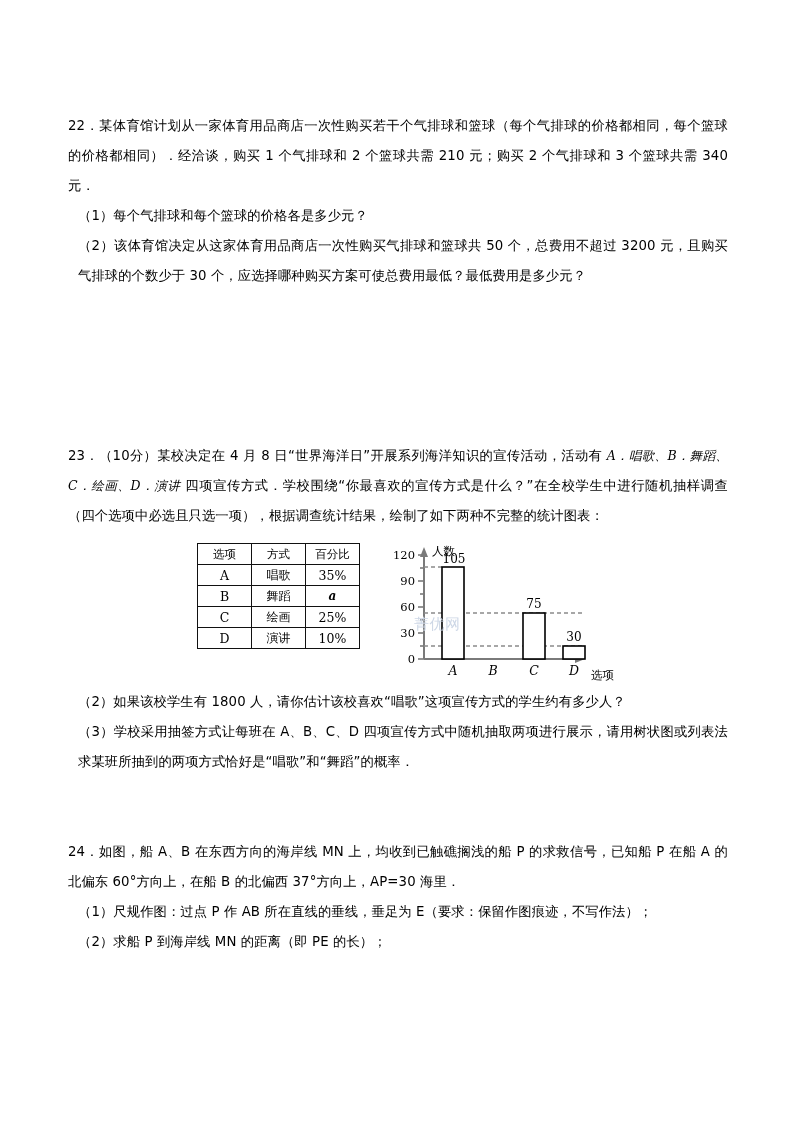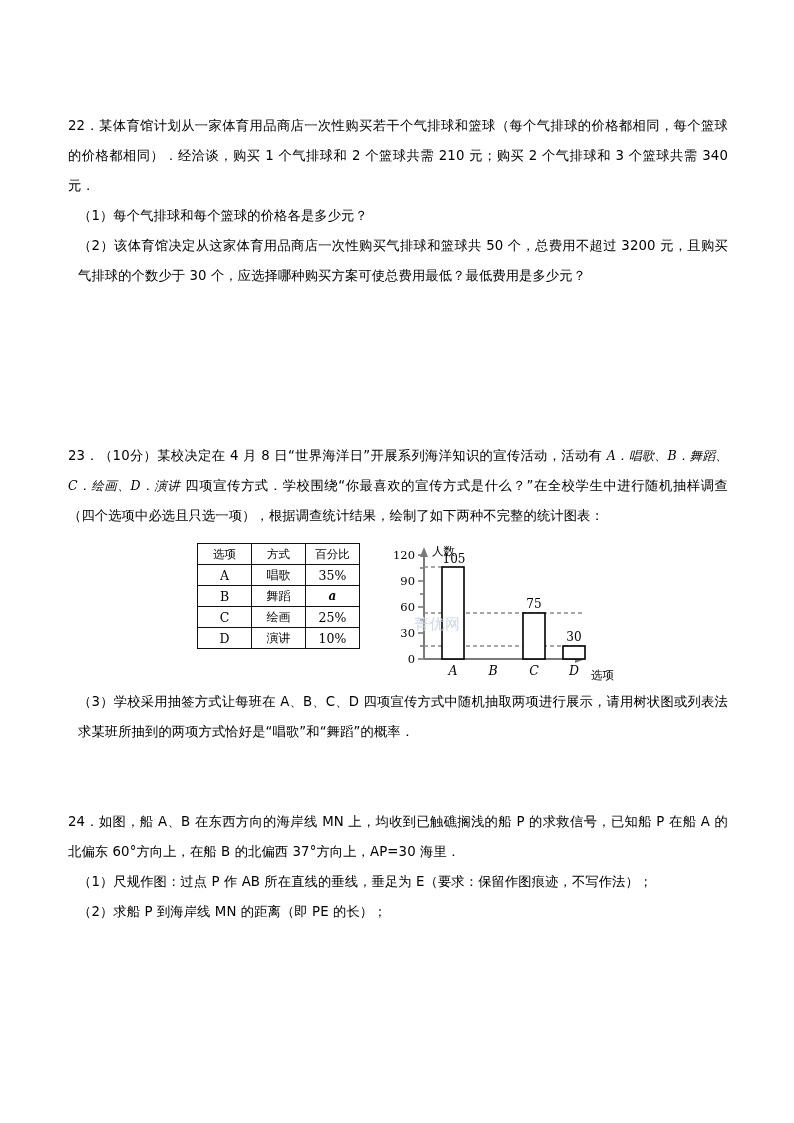--- a/index.html
+++ b/index.html
@@ -236,20 +236,21 @@
             <text x="46" y="18" font-family="DejaVu Sans, Liberation Sans, sans-serif" font-size="11.5" fill="#000">人数</text>
             <text x="205" y="142" font-family="DejaVu Sans, Liberation Sans, sans-serif" font-size="11.5" fill="#000">选项</text>
           </svg>
           <div class="wm">菁优网</div>
         </div>
 
       </div>
 
 
 
+      <p class="para indent">（2）如果该校学生有 1800 人，请你估计该校喜欢“唱歌”这项宣传方式的学生约有多少人？</p>
       <p class="para indent">（3）学校采用抽签方式让每班在 A、B、C、D 四项宣传方式中随机抽取两项进行展示，请用树状图或列表法求某班所抽到的两项方式恰好是“唱歌”和“舞蹈”的概率．</p>
     </div>
 
     <div class="gap-md"></div>
 
     <div class="q-block">
       <p class="para">24．如图，船 A、B 在东西方向的海岸线 MN 上，均收到已触礁搁浅的船 P 的求救信号，已知船 P 在船 A 的北偏东 60°方向上，在船 B 的北偏西 37°方向上，AP=30 海里．</p>
       <p class="para indent">（1）尺规作图：过点 P 作 AB 所在直线的垂线，垂足为 E（要求：保留作图痕迹，不写作法）；</p>
       <p class="para indent">（2）求船 P 到海岸线 MN 的距离（即 PE 的长）；</p>
     </div>

